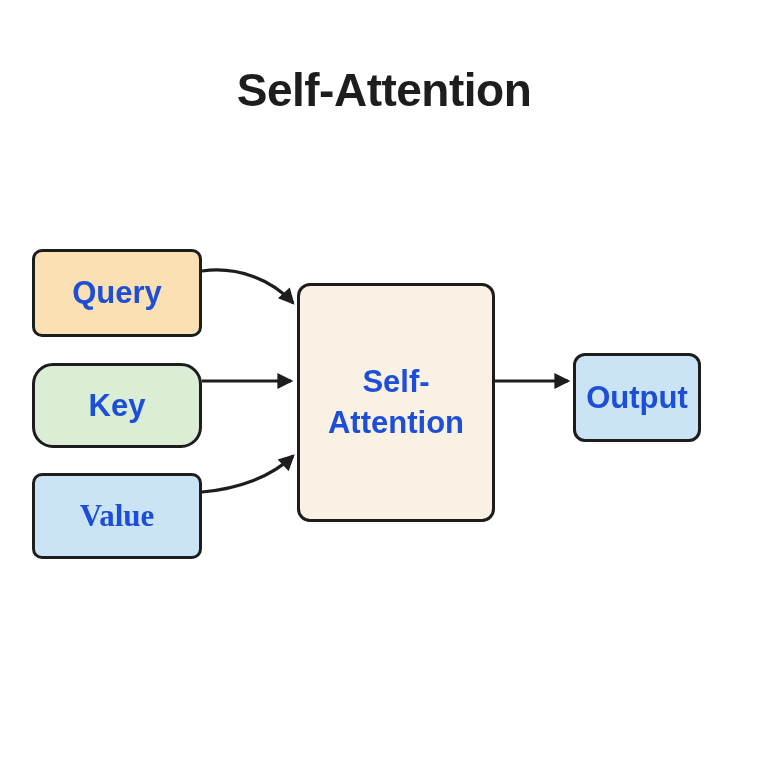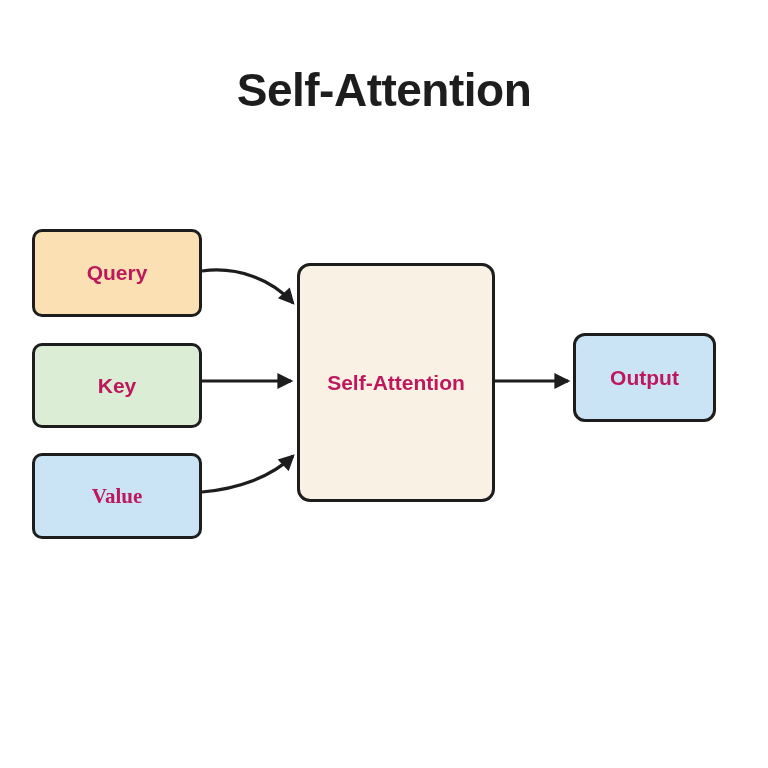--- a/index.html
+++ b/index.html
@@ -27,29 +27,30 @@
     color: #1d1d1d;
   }
   .node {
     position: absolute;
     box-sizing: border-box;
     display: flex;
     align-items: center;
     justify-content: center;
     border: 3px solid #1d1d1d;
     border-radius: 10px;
-    font-size: 21px;
+    font-size: 31px;
     font-weight: 600;
-    color: #be185d;
+    color: #1d4ed8;
+    margin-top: 20px;
   }
   #node-query  { left: 32px;  top: 229px; width: 170px; height: 88px; background: #FAE0B2; }
-  #node-key    { left: 32px;  top: 343px; width: 170px; height: 85px; background: #DCEDD5; }
+  #node-key    { left: 32px;  top: 343px; width: 170px; height: 85px; background: #DCEDD5; border-radius: 21px; }
   #node-value  { left: 32px;  top: 453px; width: 170px; height: 86px; background: #CAE4F6; }
   #node-attn   { left: 297px; top: 263px; width: 198px; height: 239px; background: #FAF1E5; border-radius: 13px; }
-  #node-output { left: 573px; top: 333px; width: 143px; height: 89px; background: #CAE4F6; border-radius: 12px; }
+  #node-output { left: 573px; top: 333px; width: 128px; height: 89px; background: #CAE4F6; border-radius: 12px; }
   #node-attn .node-label {
     display: block;
     width: 160px;
     text-align: center;
     line-height: 1.32;
   }
   .edges-svg {
     position: absolute;
     left: 0;
     top: 0;

